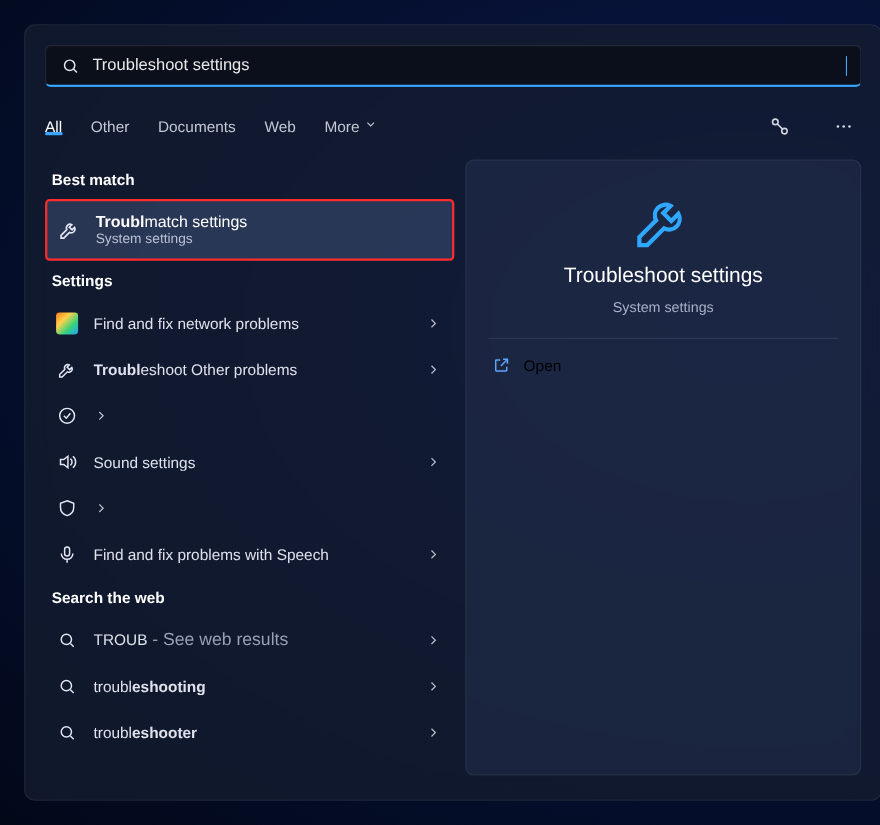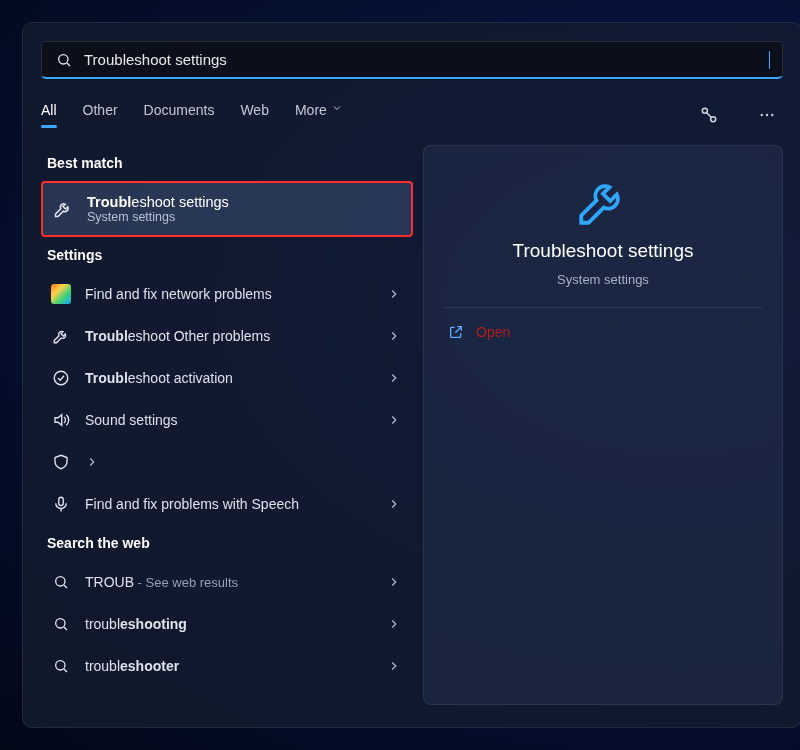--- a/index.html
+++ b/index.html
@@ -38,21 +38,21 @@
     font-family: inherit;
   }
   .caret { width:1px; height:18px; background:#3ba7ff; }
   .tabs-row {
     display: flex; align-items: center;
     margin: 20px 18px 0 18px;
     gap: 26px;
     font-size: 14px;
     color: #c4c8d4;
   }
-  .tab { position: relative; padding-bottom: 10px; cursor: pointer; }
+  .tab { position: relative; cursor: pointer; }
   .tab.active { color: #fff; }
   .tab.active::after {
     content:""; position:absolute; left:0; right:0; bottom:0;
     height:3px; background:#3ba7ff; border-radius:2px;
   }
   .tab-more { display:flex; align-items:flex-start; gap:4px; }
   .spacer { flex:1; }
   .icon-btn { width:32px; height:32px; display:flex; align-items:center; justify-content:center; color:#d0d4e0; cursor:pointer; }
   .columns { display:flex; margin-top: 14px; }
   .left-col { width: 390px; padding: 0 0 0 18px; }
@@ -61,21 +61,21 @@
   .result-item {
     height: 42px;
     display:flex; align-items:center; gap:14px;
     padding: 0 12px 0 10px;
     border-radius:4px;
     cursor:pointer;
     font-size:14px;
     color:#dfe2ec;
   }
   .result-item .label { flex:1; white-space:nowrap; overflow:hidden; text-overflow:ellipsis; }
-  .result-item .sub { color:#9aa0b3; font-size:13px; white-space:nowrap; }
+  .result-item .sub { color:#9aa0b3; font-size:16px; white-space:nowrap; }
   .result-item .chev { color:#b8bccc; }
   .result-best {
     height: 56px;
     border: 2px solid #ff2c2c;
     background: rgba(70,90,130,0.45);
     margin-bottom: 8px;
   }
   .result-best .text-col { display:flex; flex-direction:column; flex:1; }
   .result-best .title { font-size:14.5px; color:#fff; }
   .result-best .title b { font-weight:700; }
@@ -86,21 +86,21 @@
     background: rgba(40,52,82,0.45);
     border: 1px solid rgba(255,255,255,0.07);
     border-radius:8px;
     padding: 26px 20px 18px 20px;
     min-height: 560px;
   }
   .preview-hero { display:flex; flex-direction:column; align-items:center; gap:10px; padding-bottom: 20px; border-bottom:1px solid rgba(255,255,255,0.1); }
   .hero-icon { width:58px; height:58px; color:#30a7ff; }
   .hero-title { font-size:19px; color:#fff; text-align:center; }
   .hero-sub { font-size:13px; color:#a8b0c6; }
-  .action-row { display:flex; align-items:center; gap:12px; padding:16px 4px; font-size:14px; color:#b91c1c; cursor:pointer; }
+  .action-row { display:flex; align-items:center; gap:12px; padding:16px 4px; font-size:14px; color:#000000; cursor:pointer; }
   .action-row .ai { color:#5fa8ff; }
   svg { display:block; }
 </style>
 </head>
 <body>
 
 <div class="panel">
 
   <div class="search-box">
     <span class="ri-icon">
@@ -146,21 +146,21 @@
 
       <div class="section-hdr">Best match</div>
 
       <div class="result-item result-best">
         <span class="ri-icon">
           <svg viewBox="0 0 24 24" width="20" height="20" fill="none" stroke="currentColor" stroke-width="1.8">
               <path d="M14.7 6.3a4 4 0 0 0-5.4 5.4L3 18v3h3l6.3-6.3a4 4 0 0 0 5.4-5.4L15 12l-3-3 2.7-2.7z"></path>
             </svg>
         </span>
         <div class="text-col">
-          <div class="title"><b>Troubl</b><span>eshoot settings</span></div>
+          <div class="title"><b>Troubl</b><span>match settings</span></div>
           <div class="sub">System settings</div>
         </div>
       </div>
 
       <div class="section-hdr">Settings</div>
 
       <div class="result-item">
         <span class="ri-icon color" style="background:linear-gradient(135deg,#ff7a18,#ffd24a,#36d17a,#1fa2ff);"></span>
         <span class="label">Find and fix network problems</span>
         <span class="chev">
@@ -184,21 +184,20 @@
           </span>
       </div>
 
       <div class="result-item">
         <span class="ri-icon">
             <svg viewBox="0 0 24 24" width="18" height="18" fill="none" stroke="currentColor" stroke-width="1.8">
               <circle cx="12" cy="12" r="9"></circle>
               <polyline points="8 12 11 15 16 9"></polyline>
             </svg>
           </span>
-        <span class="label"><b>Troubl</b><span>eshoot activation</span></span>
         <span class="chev">
             <svg viewBox="0 0 24 24" width="14" height="14" fill="none" stroke="currentColor" stroke-width="2">
               <polyline points="9 6 15 12 9 18"></polyline>
             </svg>
           </span>
       </div>
 
       <div class="result-item">
         <span class="ri-icon">
             <svg viewBox="0 0 24 24" width="18" height="18" fill="none" stroke="currentColor" stroke-width="1.8">

